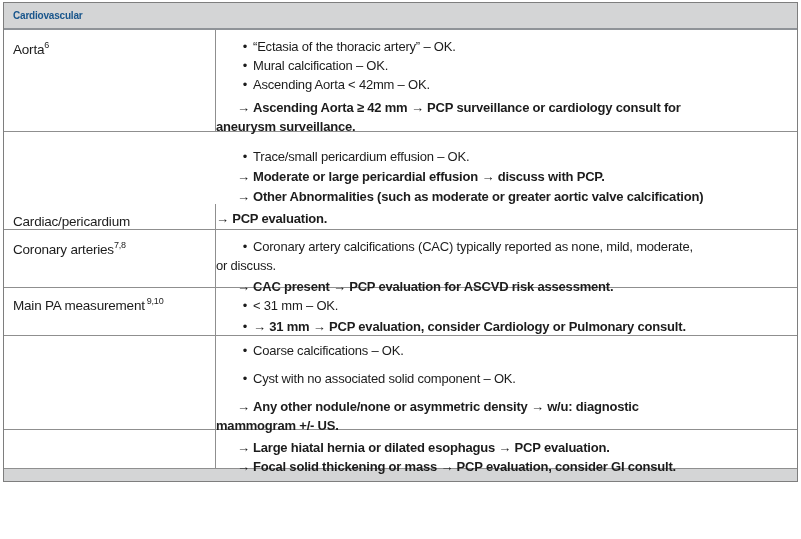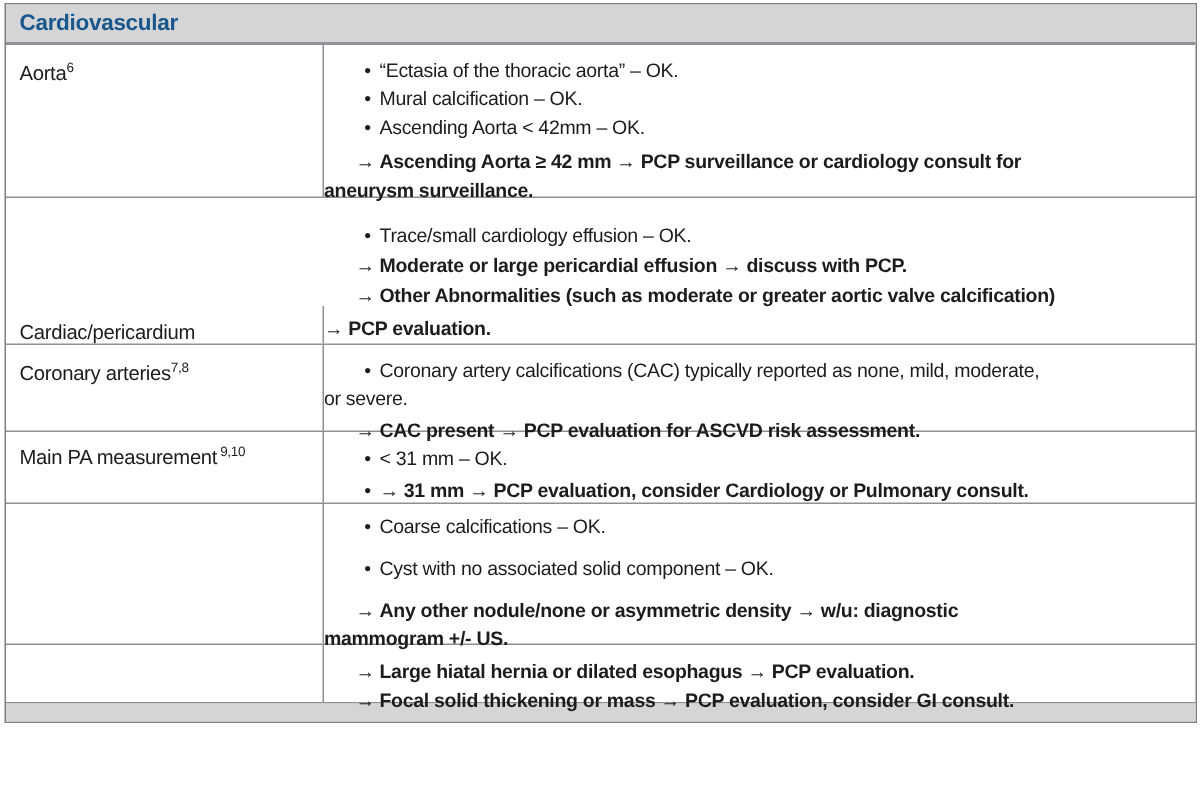--- a/index.html
+++ b/index.html
@@ -1,21 +1,21 @@
 <!DOCTYPE html>
 <html><head>
 <meta charset="utf-8">
 <style>
   html,body{margin:0;padding:0;}
   .page{width:801px;height:539px;background:#ffffff;position:relative;overflow:hidden;
         font-family:"Liberation Sans",sans-serif;color:#1c1c1c;}
   .tbl{position:absolute;left:3px;top:2px;width:793px;border:1px solid #7e7e7e;background:#fff;}
   .sec{background:#d4d5d6;height:25px;display:flex;align-items:center;padding-left:9px;
        border-bottom:2px solid #8f9398;}
-  .sec-t{color:#19568c;font-weight:700;font-size:15px;letter-spacing:-0.2px;}
+  .sec-t{color:#19568c;font-weight:700;font-size:10px;letter-spacing:-0.2px;}
   .row{display:flex;border-bottom:1px solid #8f8f8f;box-sizing:border-box;}
   .c1{width:212px;flex:none;border-right:1px solid #8f8f8f;padding:10px 8px 0 9px;
       font-size:13.5px;letter-spacing:-0.2px;box-sizing:border-box;}
   .c1 sup{font-size:9px;}
   .sup-sp{margin-left:2px;}
   .c2{flex:1;padding:0 10px 0 0;font-size:13px;letter-spacing:-0.2px;box-sizing:border-box;}
   .ln{display:flex;line-height:19px;}
   .lh20 .ln{line-height:20px;}
   .mk{flex:none;width:16px;margin-left:21px;}
   .mk.bu{text-align:center;}
@@ -46,21 +46,21 @@
       <span class="sec-t">Cardiovascular</span>
     </div>
 
     <div class="row r-aorta">
       <div class="c1">
         <span>Aorta</span><sup>6</sup>
       </div>
       <div class="c2 pt7">
         <div class="ln">
             <span class="mk bu">•</span>
-            <span class="tx">“Ectasia of the thoracic aorta” – OK.</span>
+            <span class="tx">“Ectasia of the thoracic artery” – OK.</span>
           </div>
         <div class="ln">
             <span class="mk bu">•</span>
             <span class="tx">Mural calcification – OK.</span>
           </div>
         <div class="ln">
             <span class="mk bu">•</span>
             <span class="tx">Ascending Aorta &lt; 42mm – OK.</span>
           </div>
         <div class="ln g4">
@@ -73,21 +73,21 @@
       </div>
     </div>
 
     <div class="row r-cardiac">
       <div class="c1">
         <span>Cardiac/pericardium</span>
       </div>
       <div class="c2 pt5 lh20">
         <div class="ln">
             <span class="mk bu">•</span>
-            <span class="tx">Trace/small cardiology effusion – OK.</span>
+            <span class="tx">Trace/small pericardium effusion – OK.</span>
           </div>
         <div class="ln">
             <span class="mk b">→</span>
             <span class="tx b">Moderate or large pericardial effusion → discuss with PCP.</span>
           </div>
         <div class="ln">
             <span class="mk b">→</span>
             <span class="tx b">Other Abnormalities (such as moderate or greater aortic valve calcification)</span>
           </div>
         <div class="ln cont g2">
@@ -99,21 +99,21 @@
     <div class="row r-coronary">
       <div class="c1">
         <span>Coronary arteries</span><sup>7,8</sup>
       </div>
       <div class="c2 pt7">
         <div class="ln">
             <span class="mk bu">•</span>
             <span class="tx">Coronary artery calcifications (CAC) typically reported as none, mild, moderate,</span>
           </div>
         <div class="ln cont">
-            <span class="tx">or severe.</span>
+            <span class="tx">or discuss.</span>
           </div>
         <div class="ln g2">
             <span class="mk b">→</span>
             <span class="tx b">CAC present →  PCP evaluation for ASCVD risk assessment.</span>
           </div>
       </div>
     </div>
 
     <div class="row r-pa">
       <div class="c1 pt8" style="padding-top:8px;">

